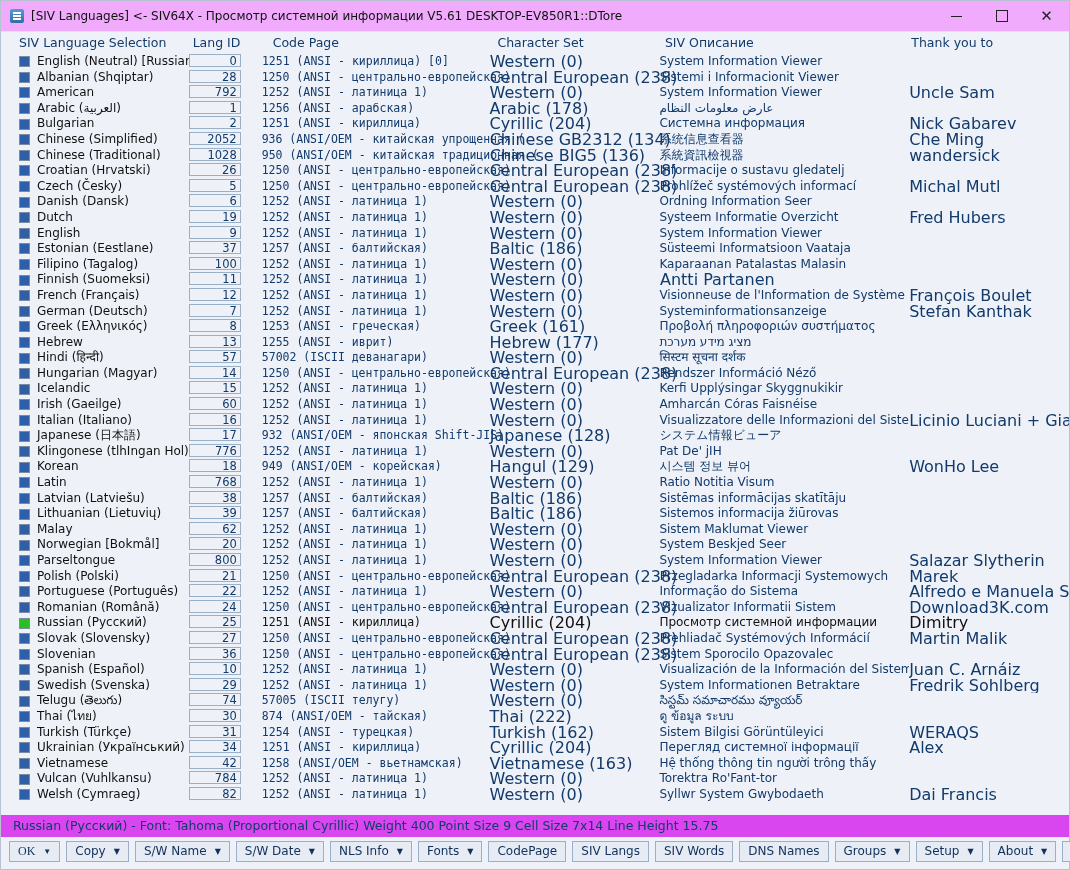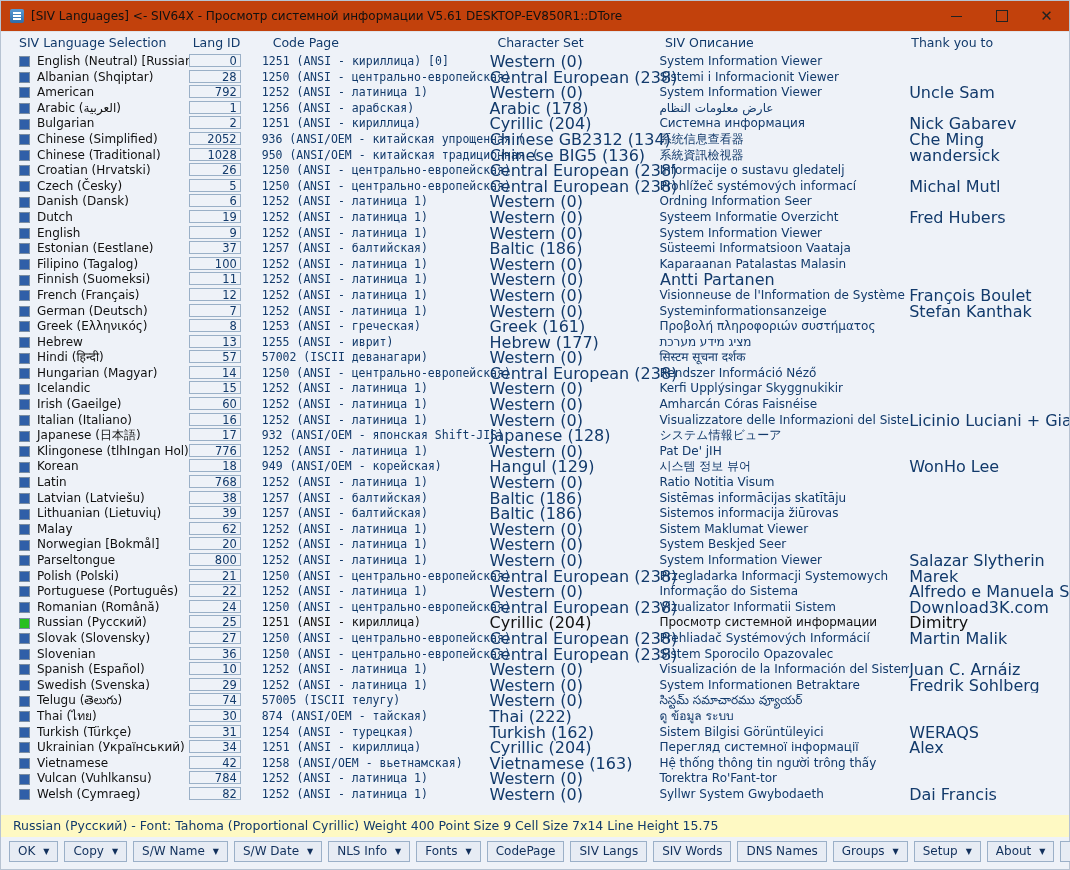--- a/index.html
+++ b/index.html
@@ -21,21 +21,21 @@
     height: 870px;
     background: #eff3f9;
     border: 1px solid #b7c3d2;
     box-sizing: border-box;
     display: flex;
     flex-direction: column;
   }
   
   .titlebar {
     height: 30px;
-    background: #c2410c;
+    background: #f0abfc;
     display: flex;
     align-items: center;
     border-bottom: 1px solid #dfe4ea;
     flex: none;
   }
   .title-icon {
     width: 16px; height: 16px;
     margin: 0 6px 0 8px;
     position: relative;
     flex: none;
@@ -145,21 +145,21 @@
   .row.selected .c-thanks { color: #111; }
 
   
   .statusline {
     flex: none;
     height: 22px;
     line-height: 22px;
     padding-left: 12px;
     color: #123a6b;
     font-size: 12.5px;
-    background: #fef9c3;
+    background: #d946ef;
     white-space: nowrap;
     overflow: hidden;
   }
   
   .buttonbar {
     flex: none;
     height: 32px;
     background: #eef2f8;
     display: flex;
     align-items: center;
@@ -180,21 +180,21 @@
     align-items: center;
     justify-content: center;
     white-space: nowrap;
     position: relative;
   }
   .btn .caret {
     margin-left: 8px;
     font-size: 8px;
     color: #11305c;
   }
-  .btn.w-ok { width: 56px; justify-content: center; }
+  .btn.w-ok { width: 56px; justify-content: center; font-family: Liberation Serif, serif; }
 </style>
 </head>
 <body>
 
 <div class="window">
 
   <div class="titlebar">
     <div class="title-icon">
       <div class="sq"></div>
       <div class="bar" style="top:4px"></div>

